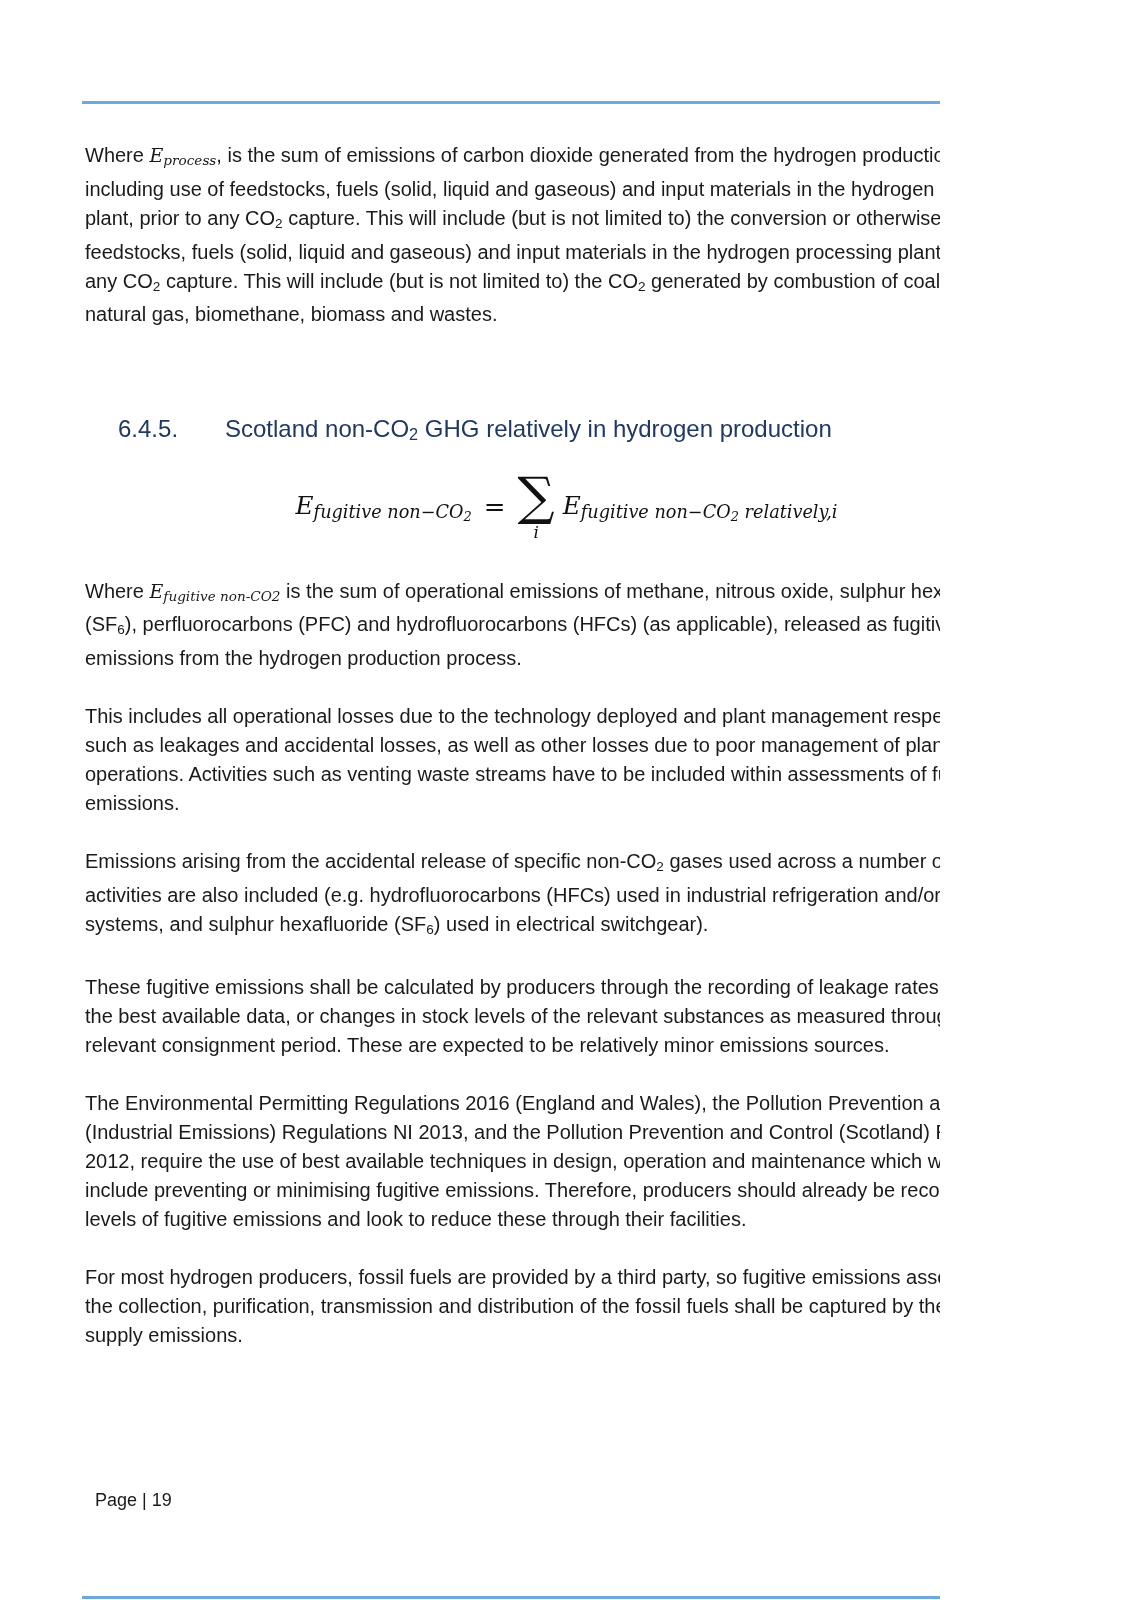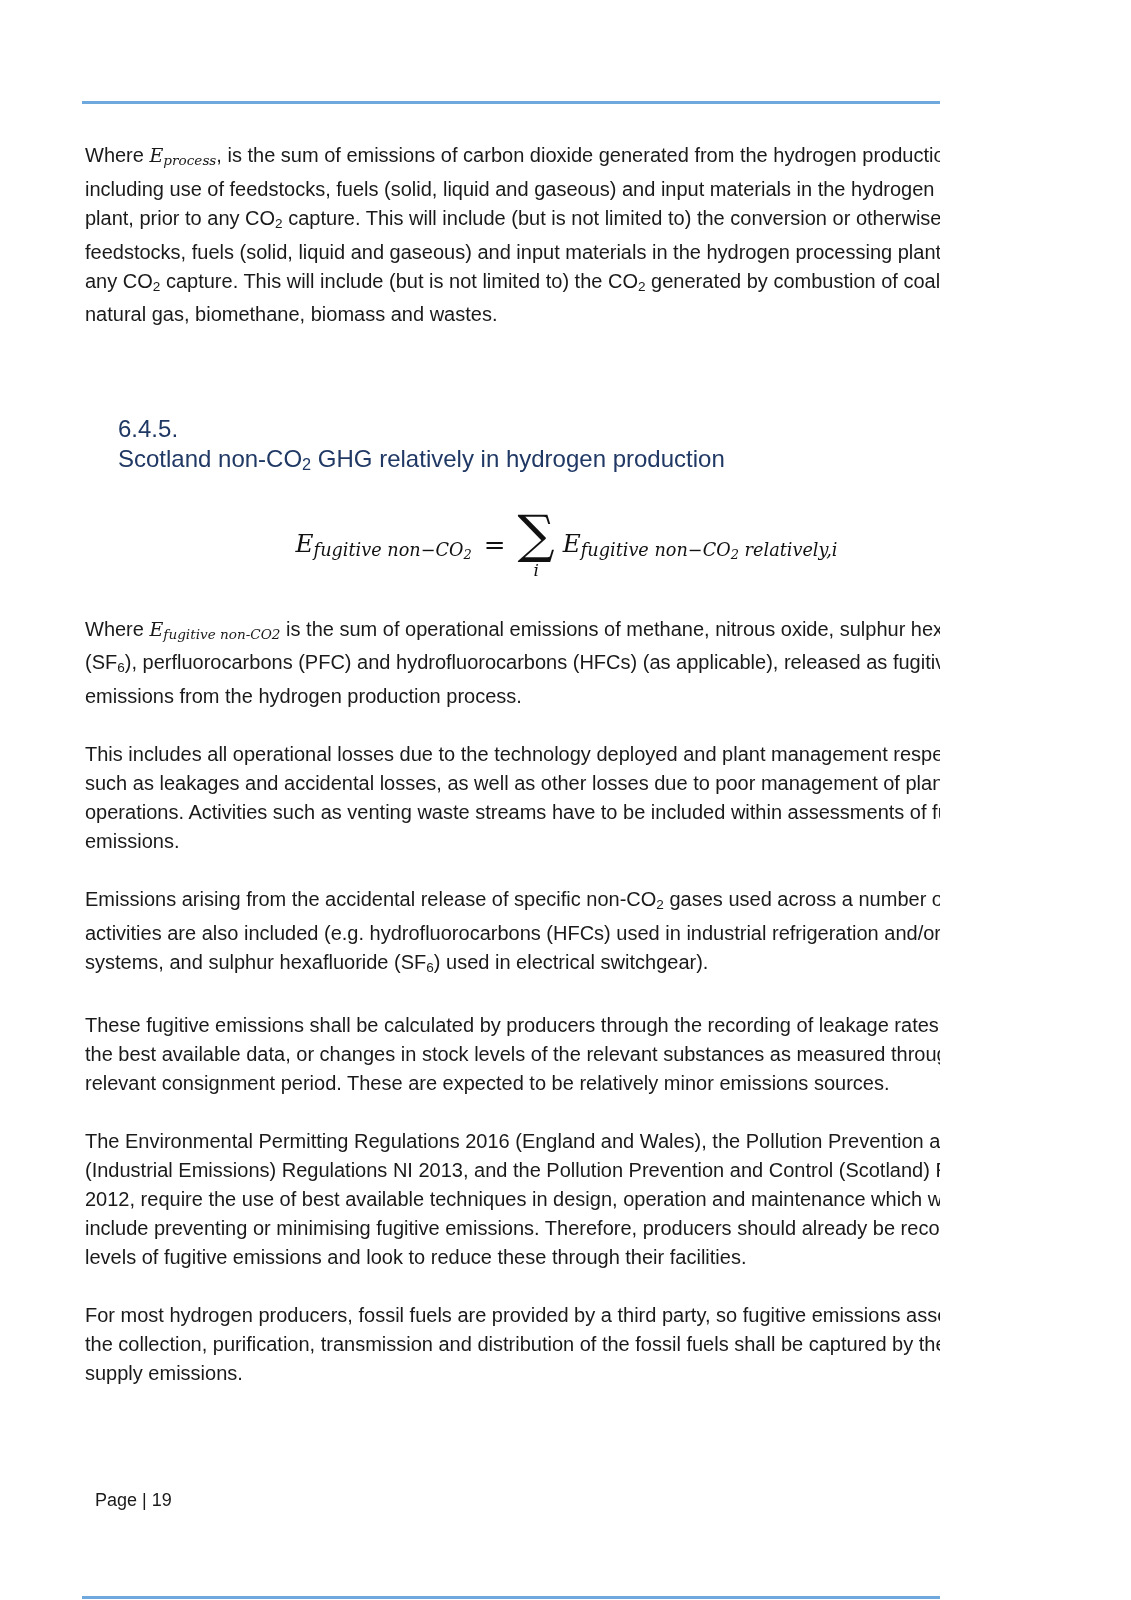--- a/index.html
+++ b/index.html
@@ -16,26 +16,25 @@
   
   .run-mvar   { font-family:"DejaVu Serif", serif; font-style:italic; font-size:0.95em; }
   .run-msub   { font-family:"DejaVu Serif", serif; font-style:italic; font-size:0.68em; vertical-align:-0.22em; }
   .run-msubsub{ font-family:"DejaVu Serif", serif; font-style:italic; font-size:0.5em;  vertical-align:-0.55em; }
   .run-sub    { font-size:0.68em; vertical-align:-0.2em; }
   
   .section-heading {
     display:flex; margin:85px 0 0 33px; padding:0;
     font-size:24px; font-weight:400; line-height:30px;
     color:var(--heading,#1f3864);
-    flex-direction:column;
   }
   .heading-number { flex:none; width:107px; }
   
   .formula {
-    margin:31px 0 36px 0;
+    margin:23px 0 36px 0;
     display:flex; justify-content:center; align-items:center;
     font-family:"DejaVu Serif", serif; font-size:26px; color:#111;
   }
   .f-lhs, .f-rhs { font-style:italic; white-space:nowrap; }
   .f-eq { font-style:normal; margin:0 12px; }
   .f-sum { display:inline-flex; flex-direction:column; align-items:center; margin-right:8px; }
   .f-sigma { font-style:normal; font-size:52px; line-height:0.92; }
   .f-idx { font-style:italic; font-size:17px; line-height:1; margin-top:3px; }
   
   .footer { position:absolute; left:95px; top:1489px; font-size:18px; line-height:22px; color:#1a1a1a; }

